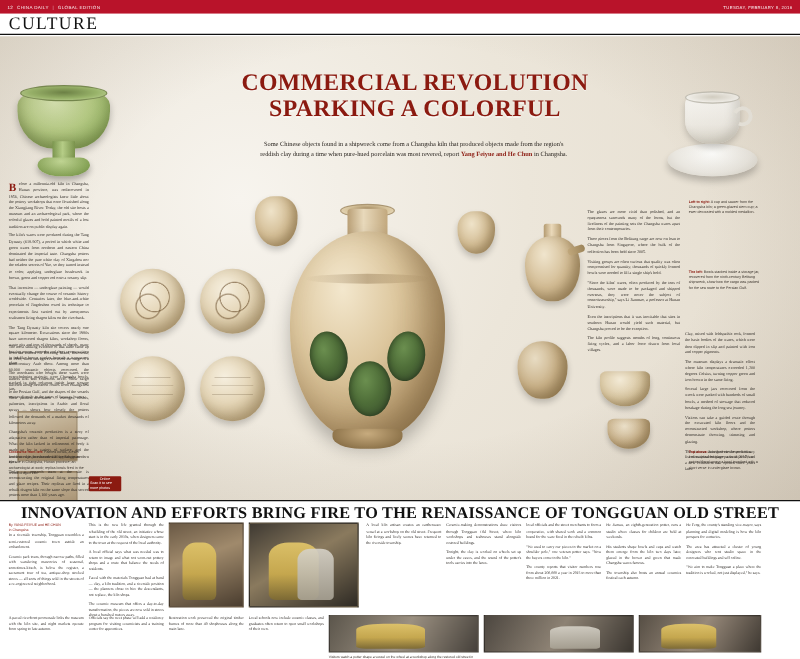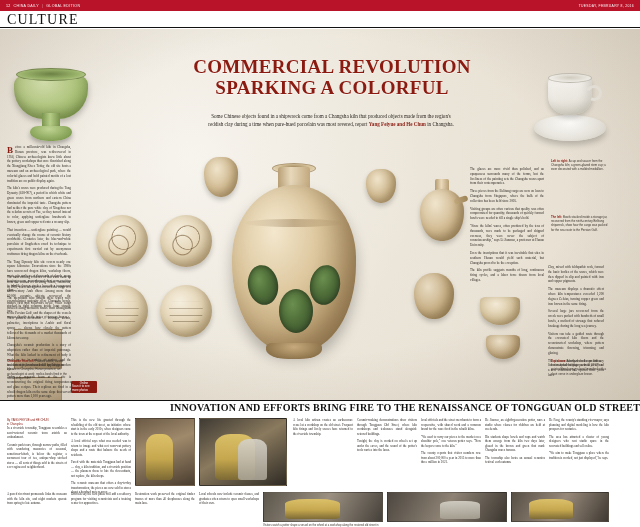--- a/index.html
+++ b/index.html
@@ -294,23 +294,23 @@
   }
   .as1 { left:14px; top:300px; }
   .as2 { left:14px; top:348px; }
 
   
   .bottom {
     position:absolute; left:0; top:400px; width:640px; height:127px;
     background:#fff; border-top:1.2px solid #111;
   }
   .bottom-head {
-    position:absolute; left:0; top:402px; width:640px; text-align:right;
+    position:absolute; left:0; top:402px; width:640px; text-align:center;
     font-family:"Liberation Serif", serif; font-weight:bold;
-    font-size:10px; letter-spacing:.2px; color:#111;
+    font-size:13px; letter-spacing:.2px; color:#111;
   }
   .byline {
     position:absolute; left:7px; top:418px; width:60px;
     font-family:"Liberation Sans", sans-serif; font-size:2.8px; color:#8b1a10;
   }
   .bcol {
     position:absolute; font-size:3.1px; line-height:1.46; text-align:justify; color:#2b2723;
   }
   .bcol p { margin:0 0 3px 0; }
   .bc1 { left:7px;  top:426px; width:60px; }

